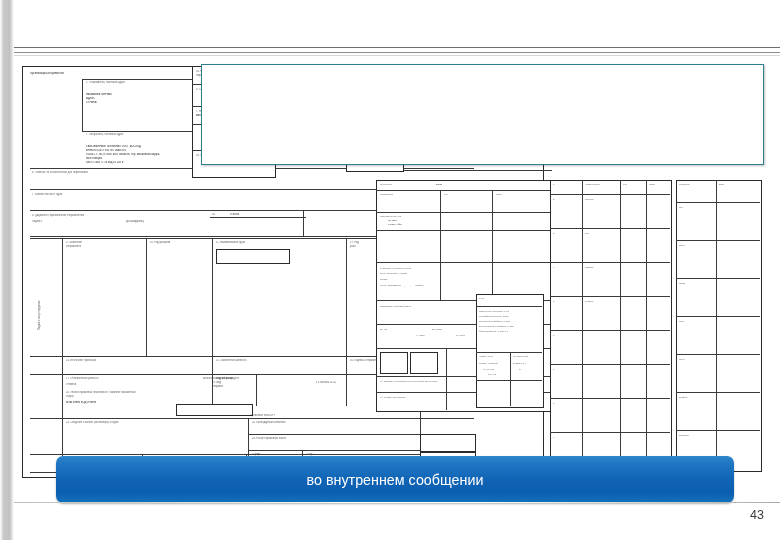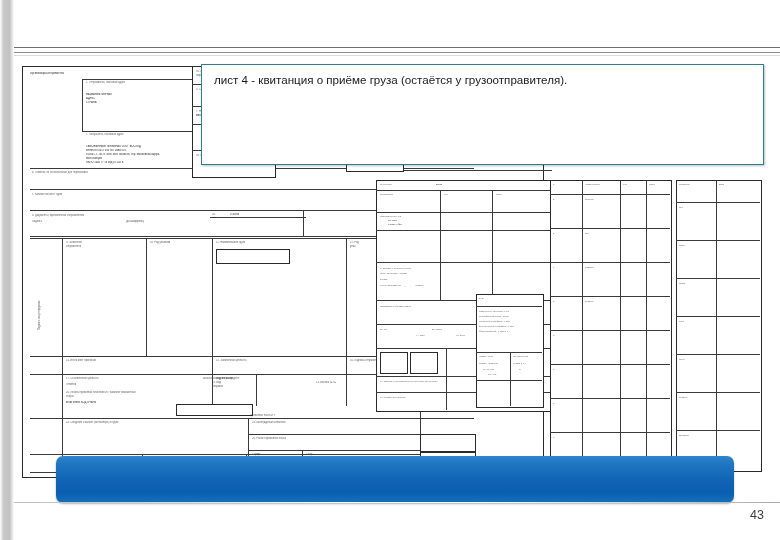--- a/index.html
+++ b/index.html
@@ -374,24 +374,24 @@
     <div class="txt s" style="left:497px;top:300px;">Сумма, в т.ч.</div>
     <div class="txt s" style="left:467px;top:306px;">О   4,79 Сб1</div>
     <div class="txt s" style="left:503px;top:306px;">10</div>
     <div class="txt s" style="left:472px;top:311px;">руб.      коп.</div>
 
     <div class="box" style="left:404px;top:372px;width:54px;height:16px;"></div>
     <div class="box" style="left:404px;top:390px;width:54px;height:18px;"></div>
   </div>
 
   <div class="callout">
-    <div class="callout-line">лист 4 - квитанция о приёме груза (остаётся у грузоотправителя).</div>
   </div>
 
   <div class="banner">
+    <div class="banner-line">во внутреннем сообщении</div>
   </div>
 
   <div class="footer-rule"></div>
 
 
   <div class="page-num">43</div>
 
 </div>
 
 </body></html>

